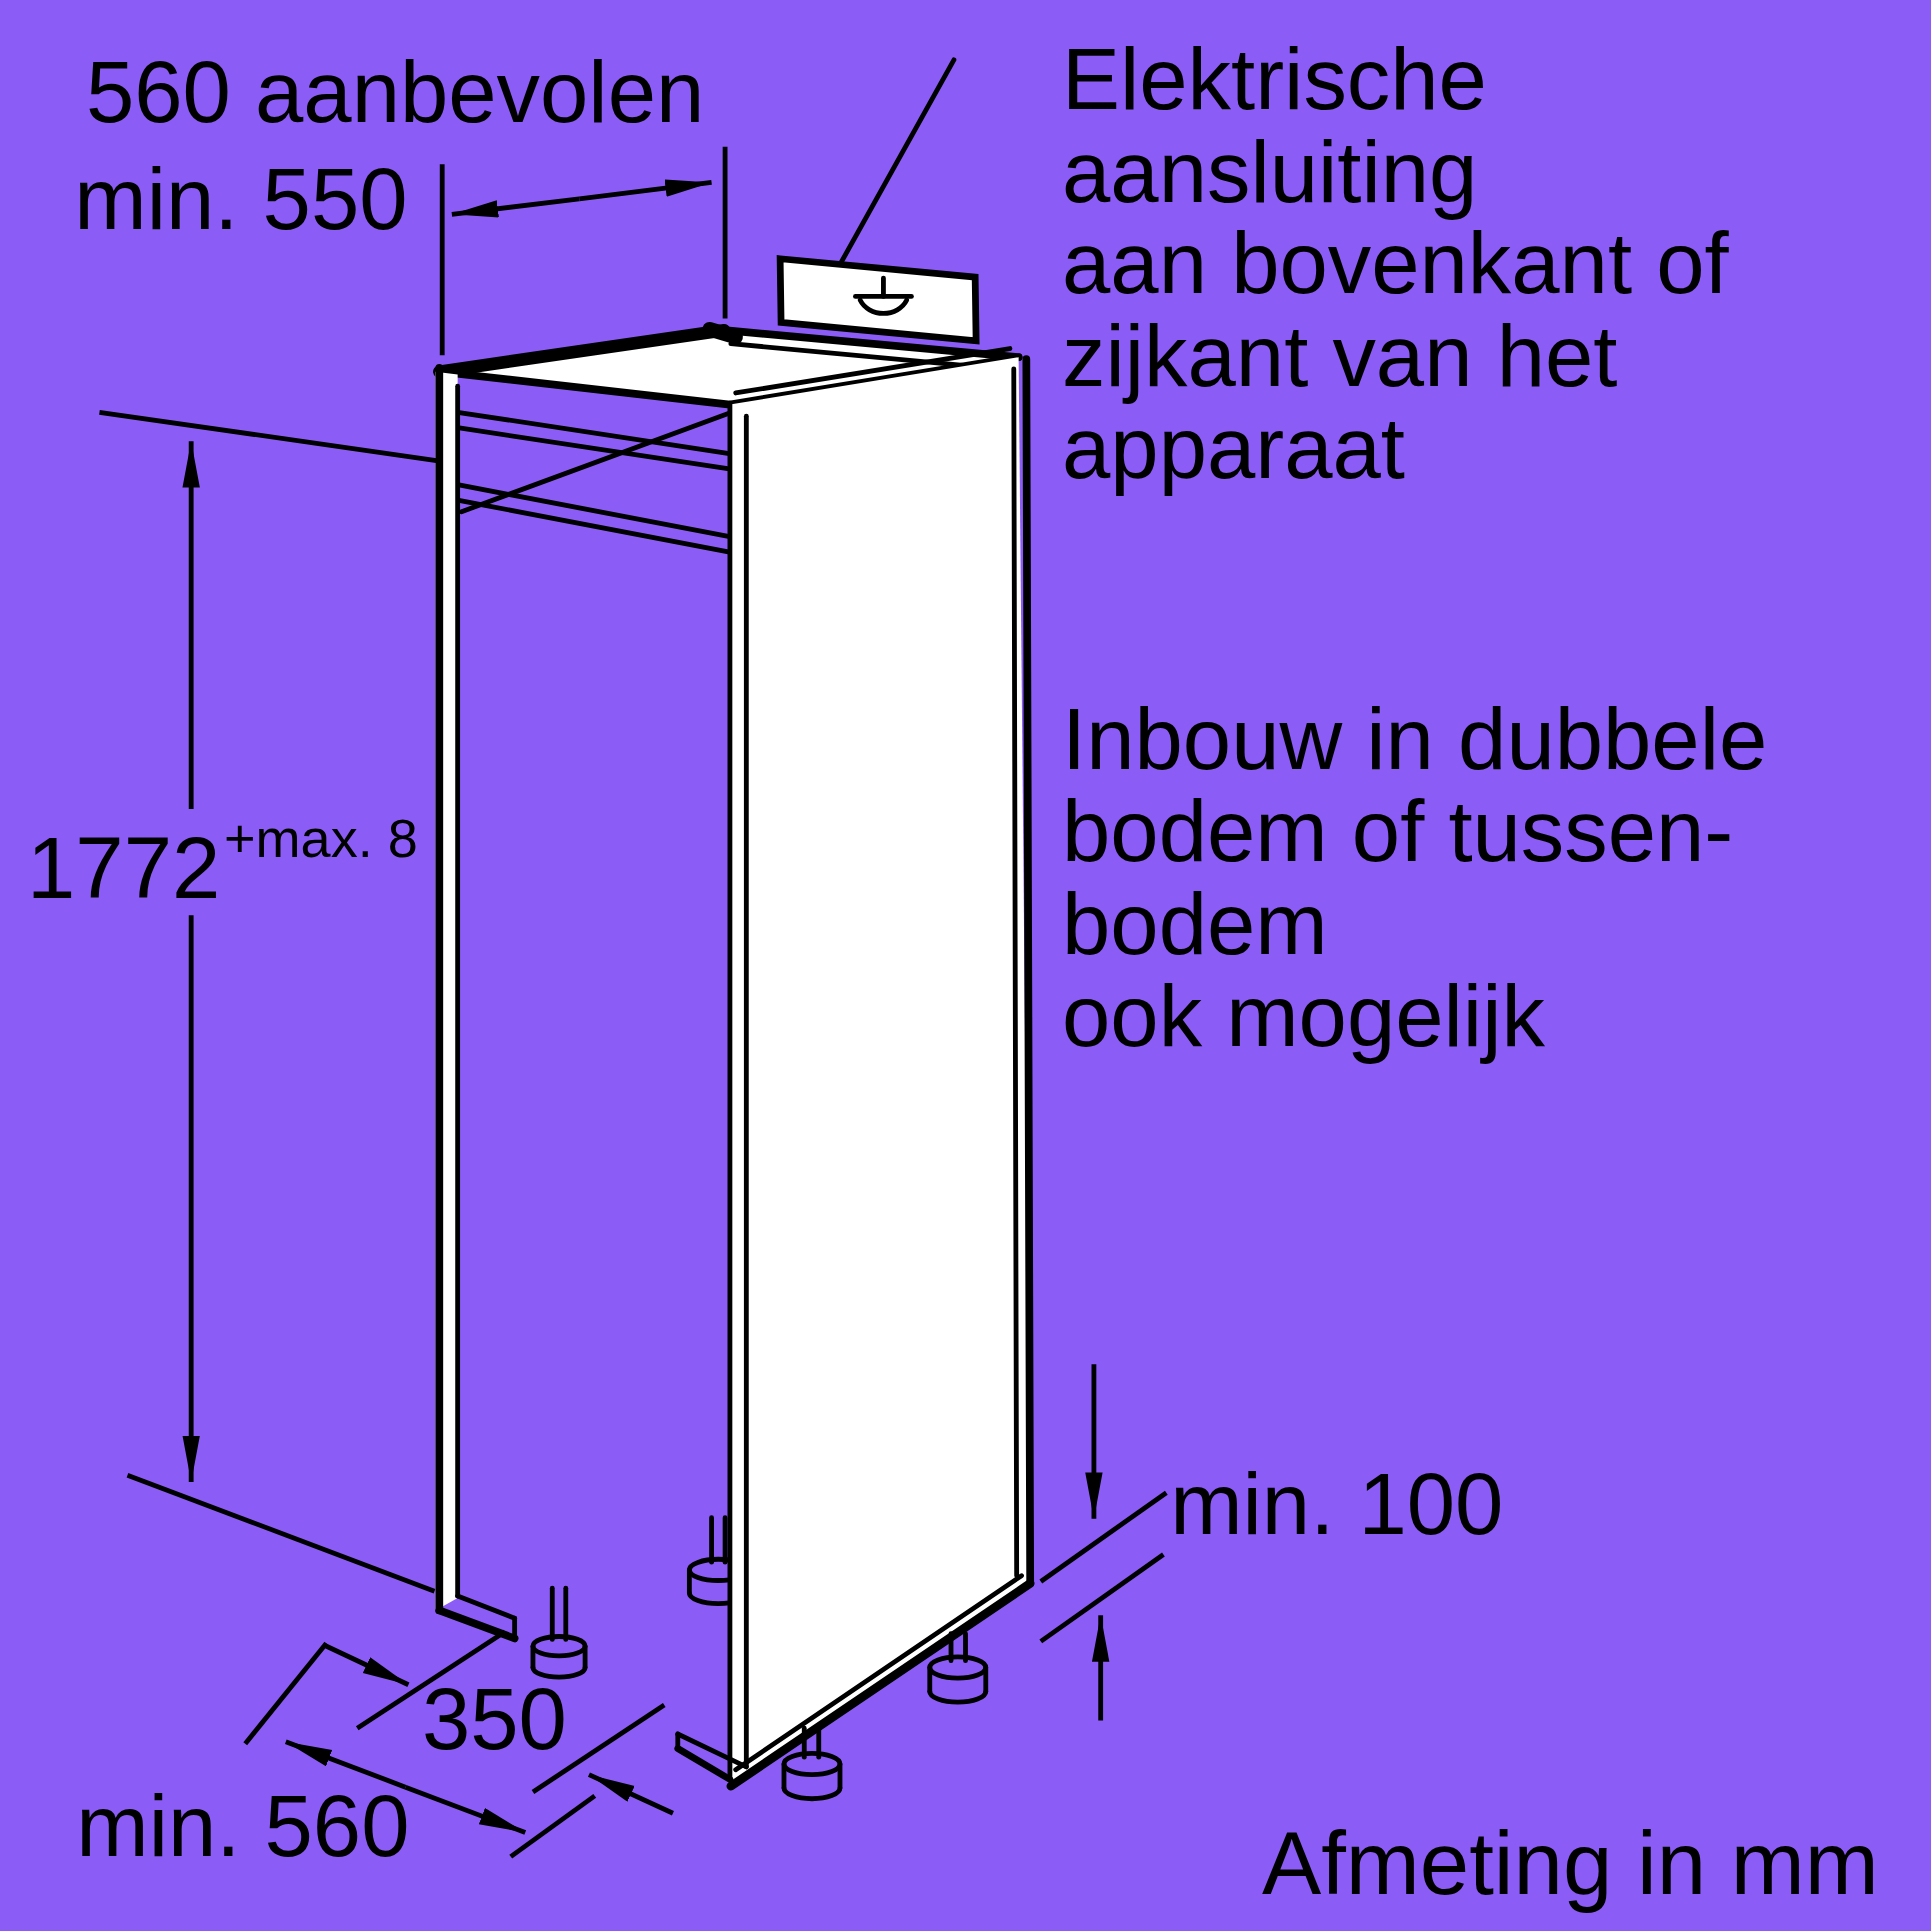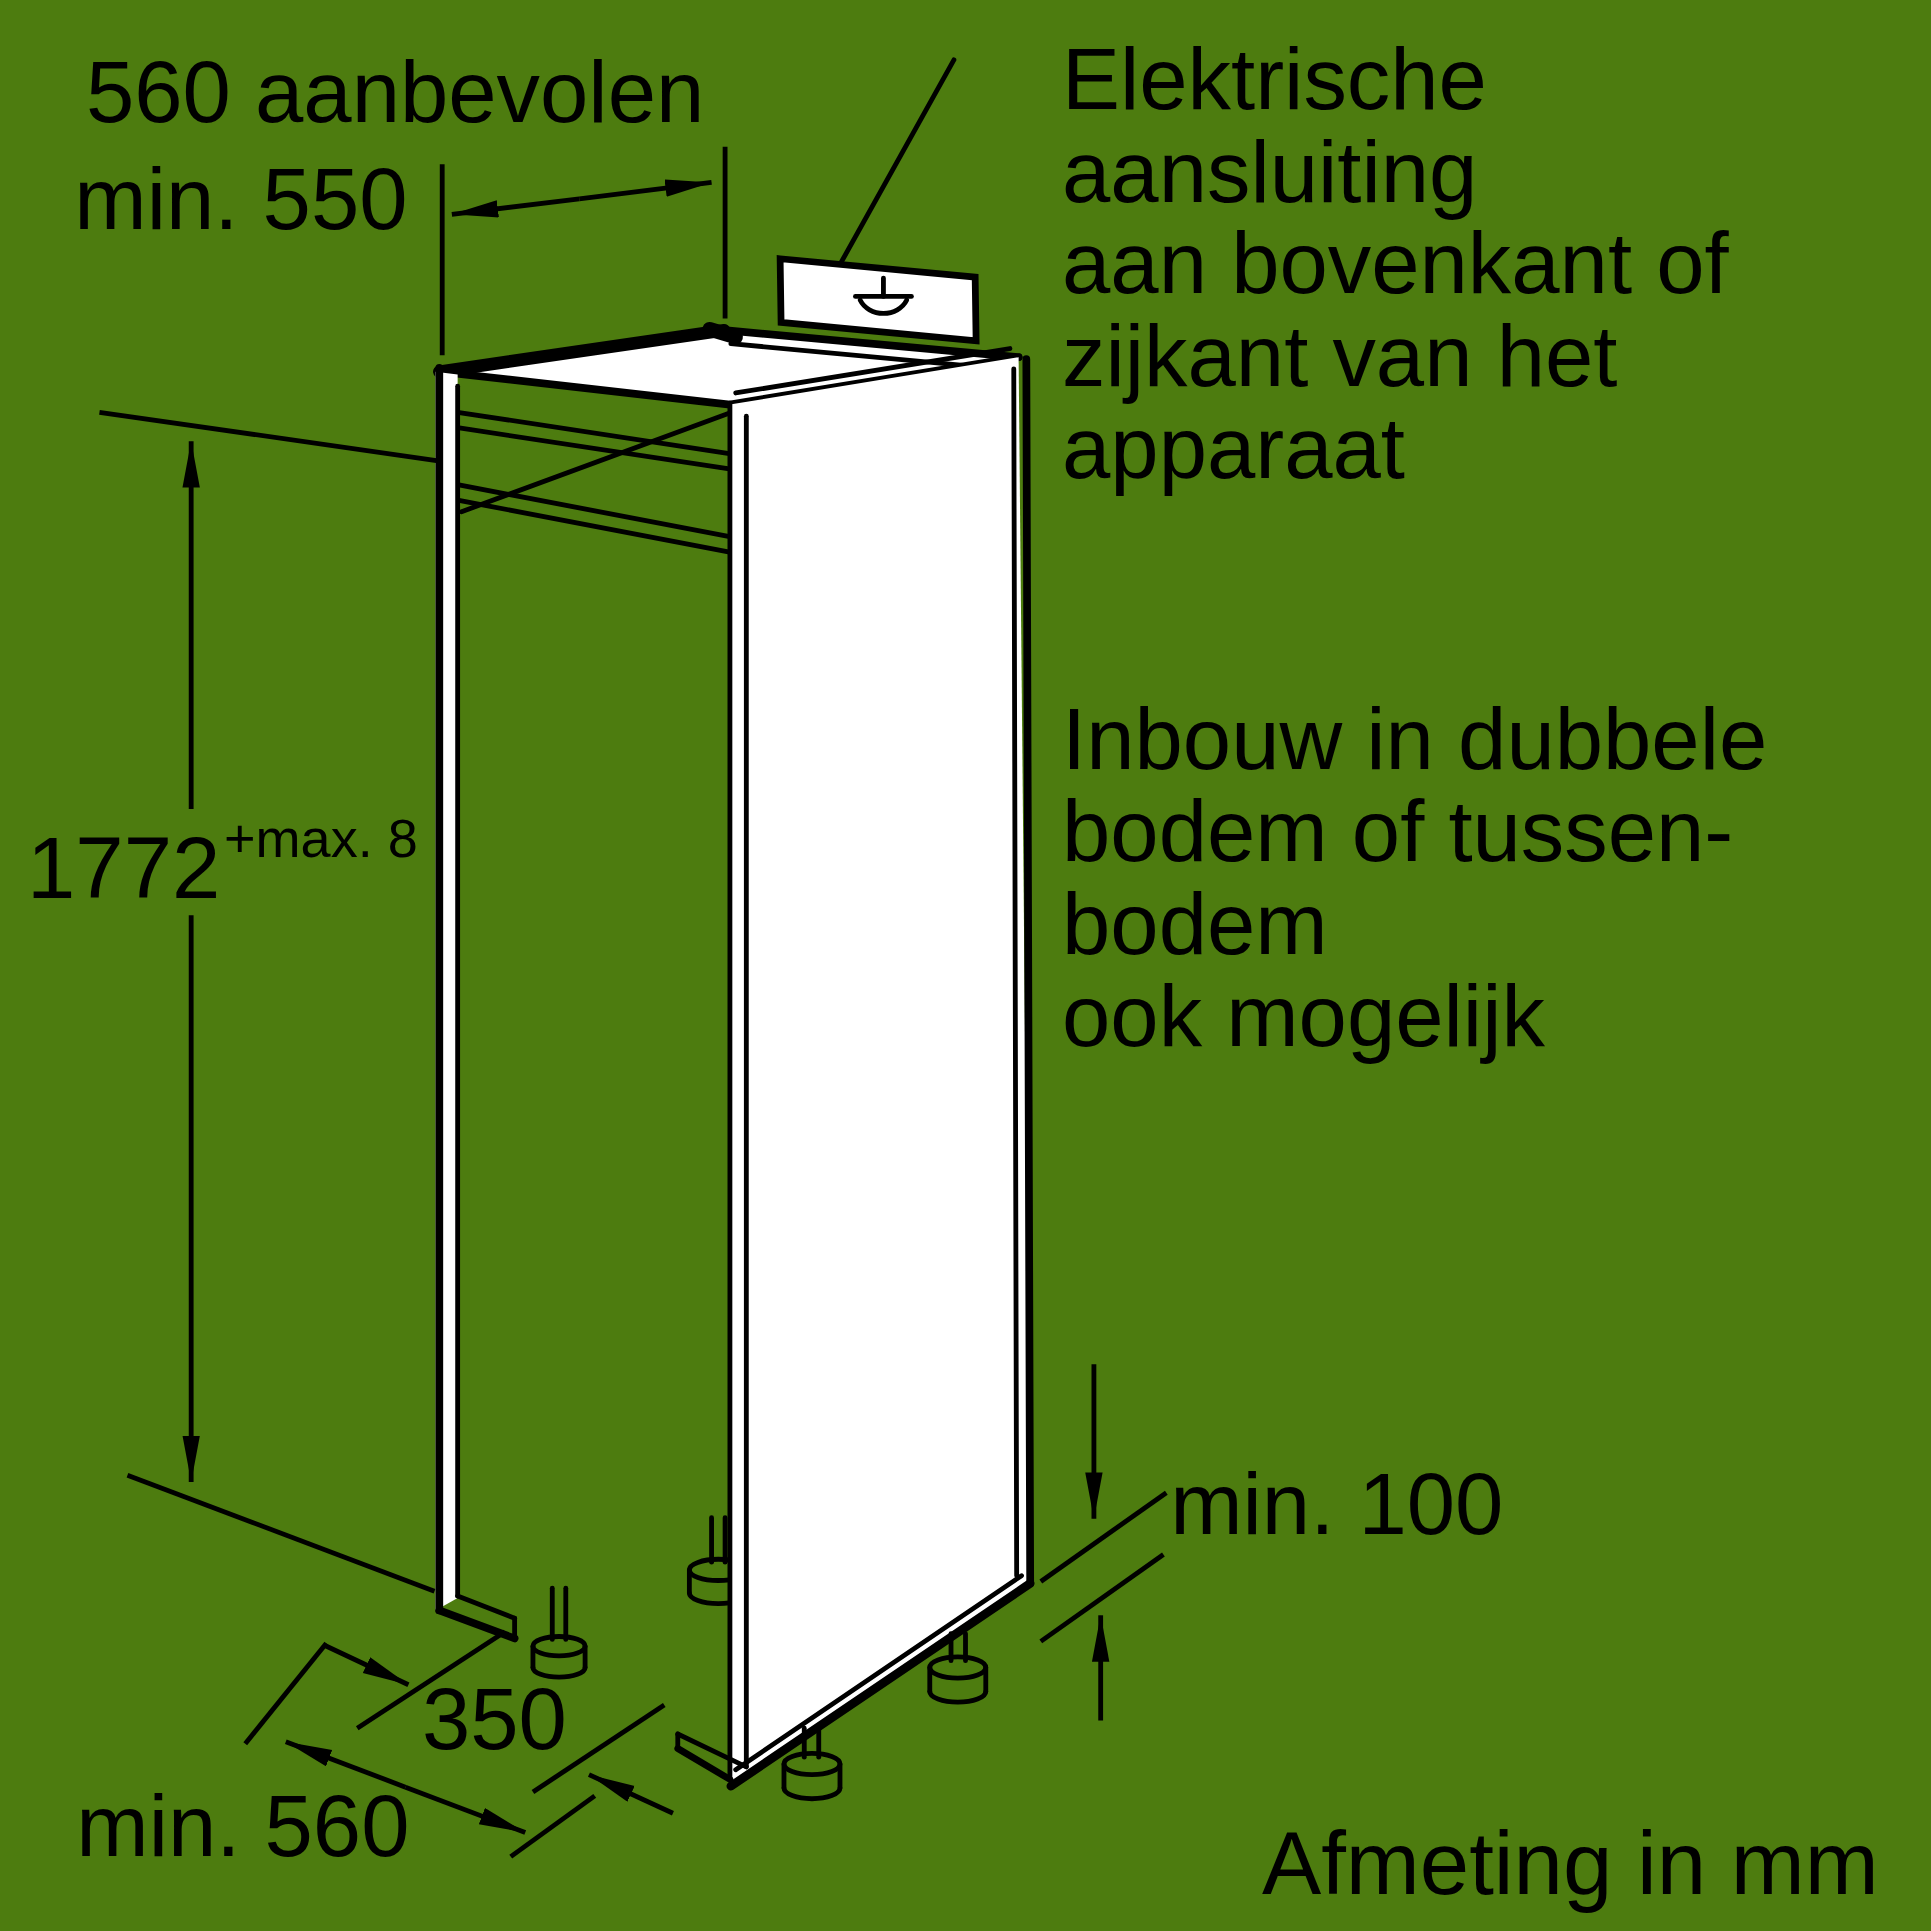--- a/index.html
+++ b/index.html
@@ -1,20 +1,20 @@
 <!DOCTYPE html>
 <html><head>
 <meta charset="utf-8">
 <style>
   html, body { margin: 0; padding: 0; background: #ffffff; }
   #stage {
     position: relative;
     width: 1931px;
     height: 1931px;
-    background: #4d7c0f;
+    background: #8b5cf6;
     font-family: "Liberation Sans", sans-serif;
   }
   svg { display: block; }
   text {
     font-family: "Liberation Sans", sans-serif;
     fill: #000000;
   }
   .lbl  { font-size: 90px; }
   .lbl-sup { font-size: 56px; }
   .lbl-units { font-size: 92px; }

